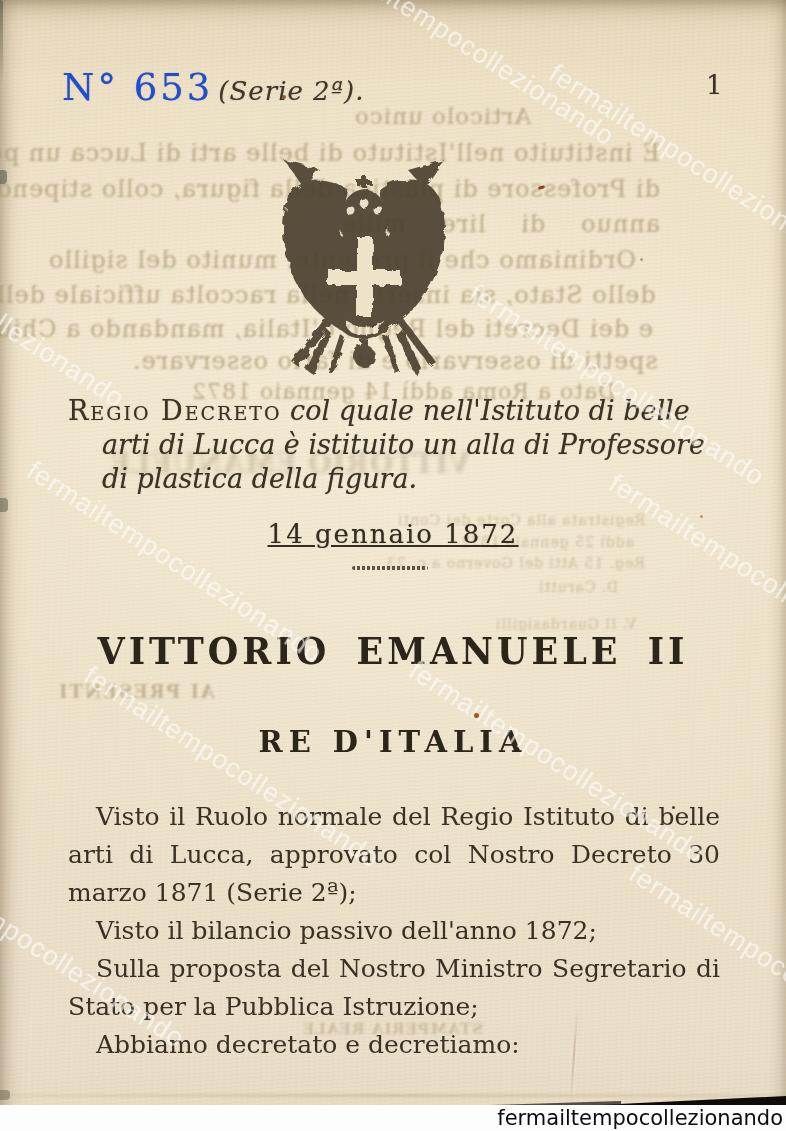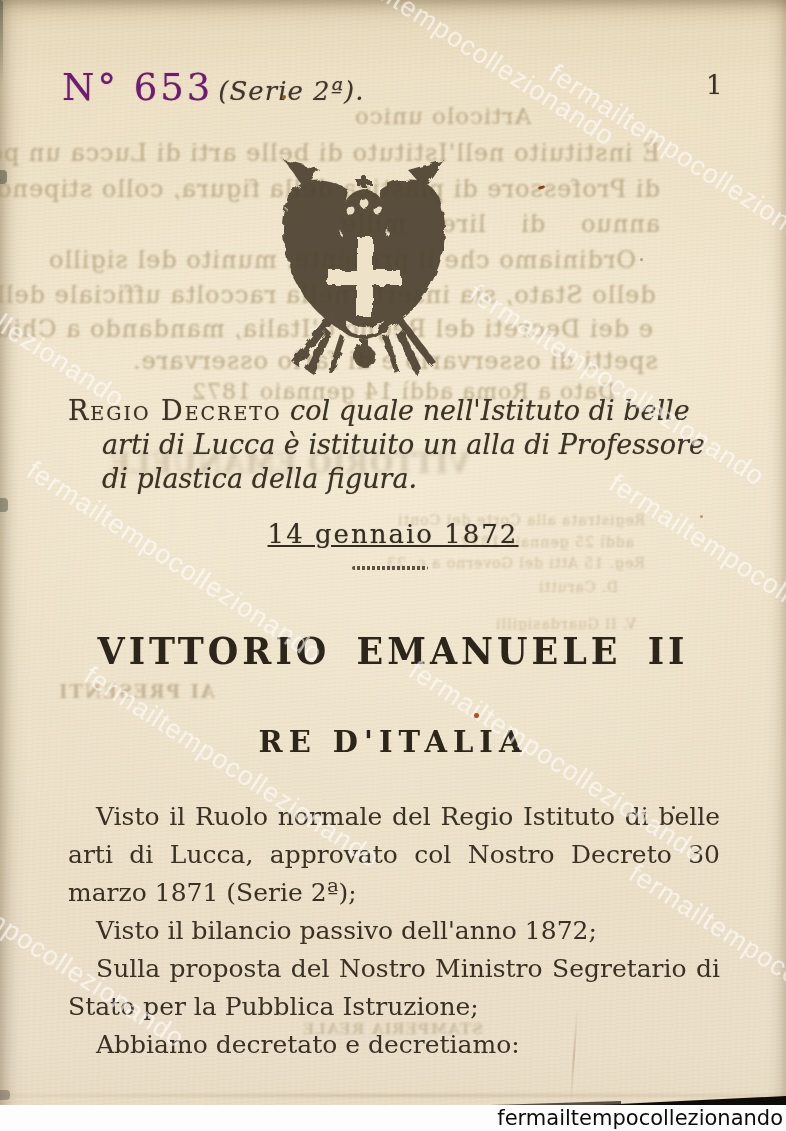--- a/index.html
+++ b/index.html
@@ -18,21 +18,21 @@
       linear-gradient(180deg,#e6d7b8 0%,#ecdfc3 7%,#efe3c9 28%,#ece0c6 55%,#ebdfc7 78%,#eadec9 93%,#e7dabf 100%);
     box-shadow:
       inset 14px 0 22px -14px rgba(90,70,40,.5),
       inset -12px 0 18px -12px rgba(90,70,40,.35),
       inset 0 16px 24px -16px rgba(90,70,40,.55),
       inset 0 -10px 16px -12px rgba(90,70,40,.3);
   }
   
   .ink{color:#3b3226;text-shadow:0 0 1px rgba(55,45,30,.45);}
   .hdr-left{position:absolute;left:62px;top:66px;white-space:nowrap;}
-  .hdr-num{font-size:37px;letter-spacing:3px;color:#701a75;}
+  .hdr-num{font-size:37px;letter-spacing:3px;color:#1d4ed8;}
   .hdr-series{font-size:26px;font-style:italic;letter-spacing:1px;color:#3f372b;text-align:right;}
   .hdr-page{position:absolute;left:706px;top:70px;font-size:26px;color:#3a3226;}
   .decree-head{
     position:absolute;left:68px;top:394px;width:636px;
     font-size:27px;font-style:italic;line-height:34px;
     padding-left:34px;text-indent:-34px;color:#38individual;
   }
   .decree-lead{font-style:normal;font-variant:small-caps;letter-spacing:2px;text-align:center;}
   .decree-date{position:absolute;left:8px;top:519px;width:770px;text-align:center;font-size:26px;letter-spacing:2px;color:#332c21;text-decoration:underline;}
   .date-rule{

